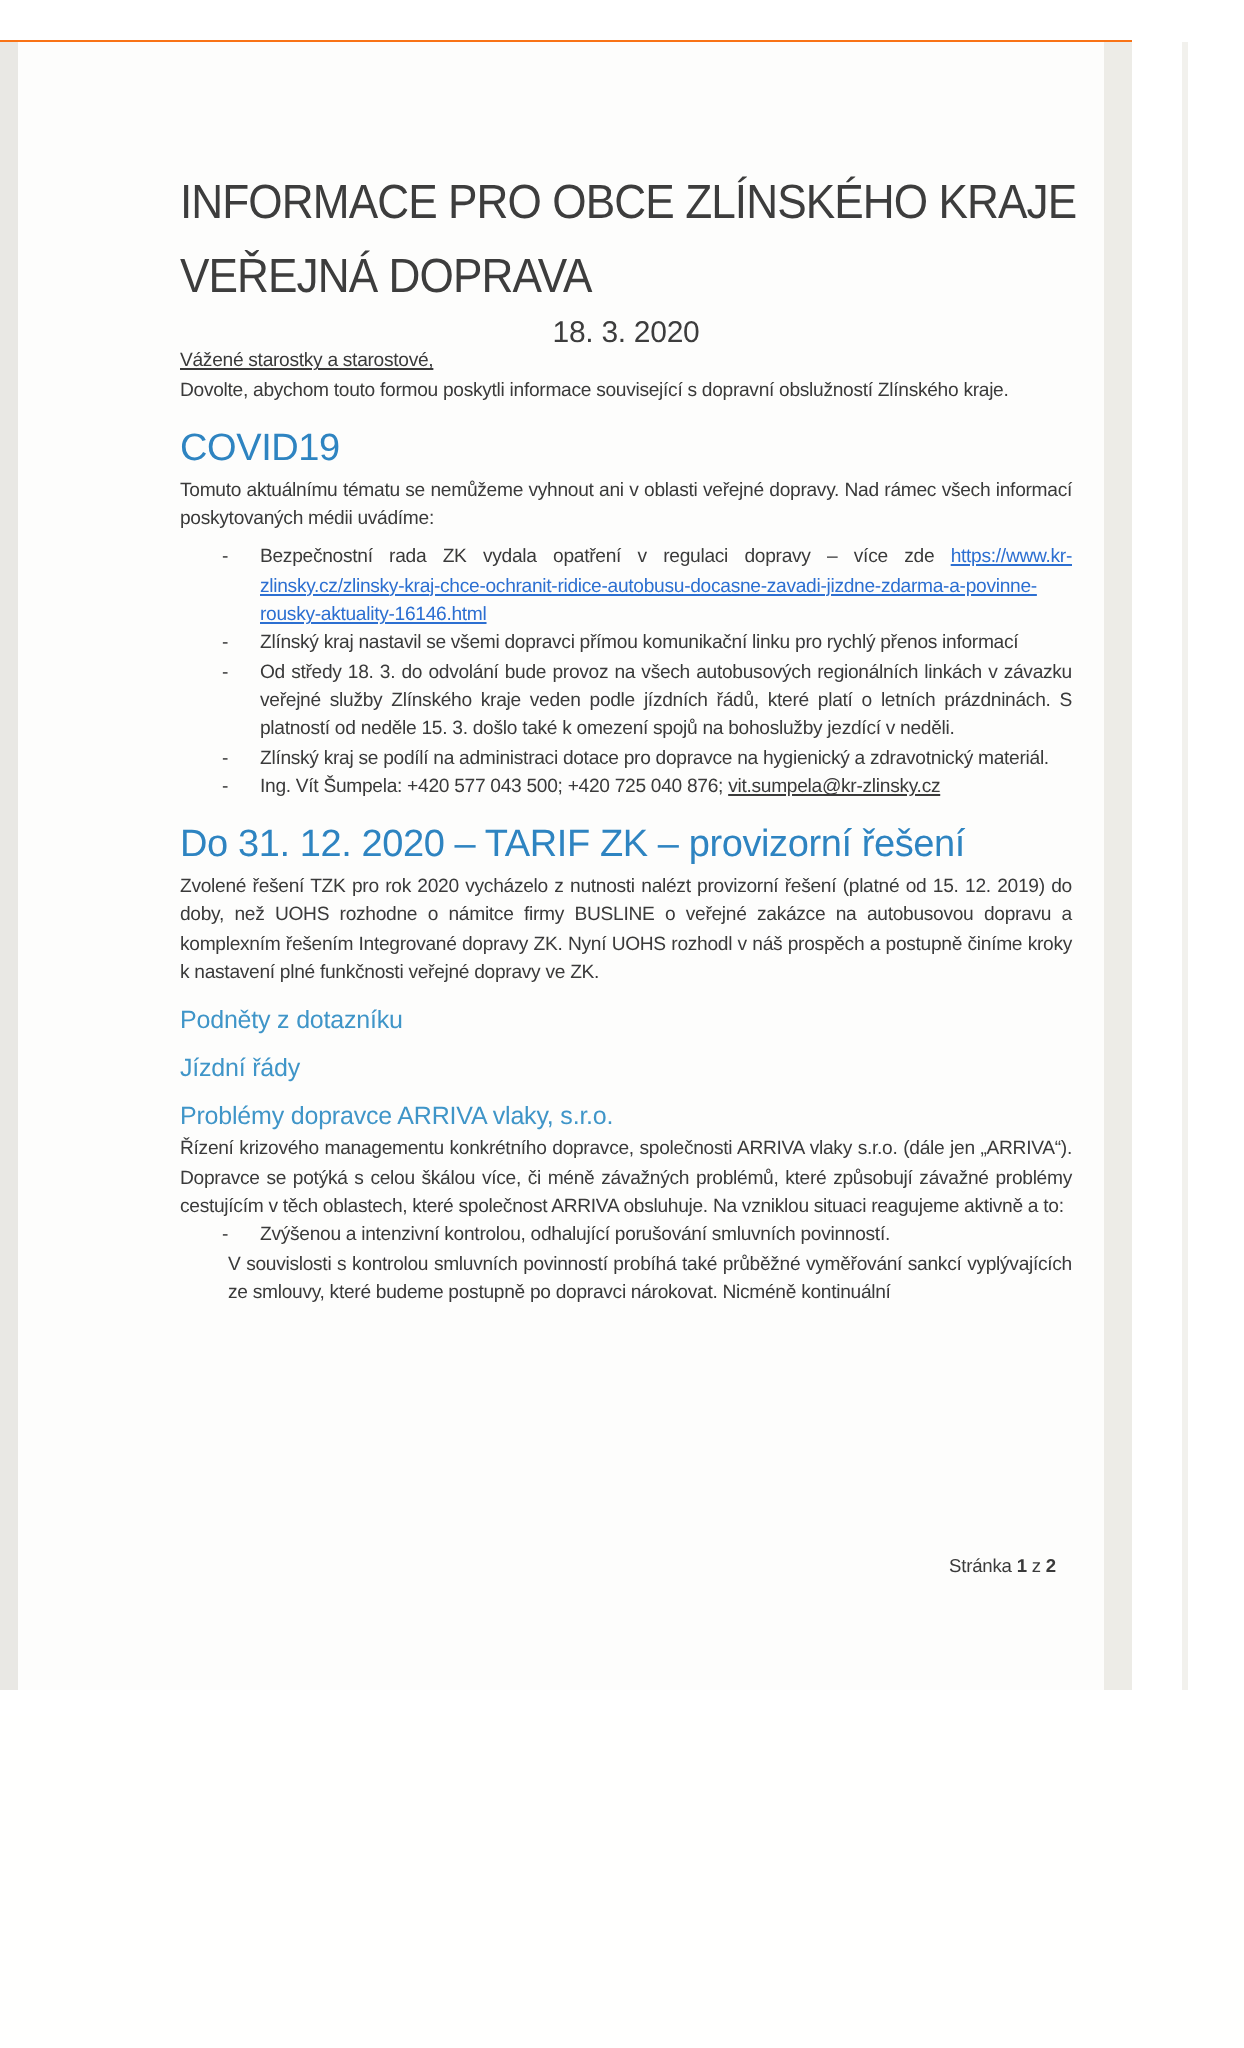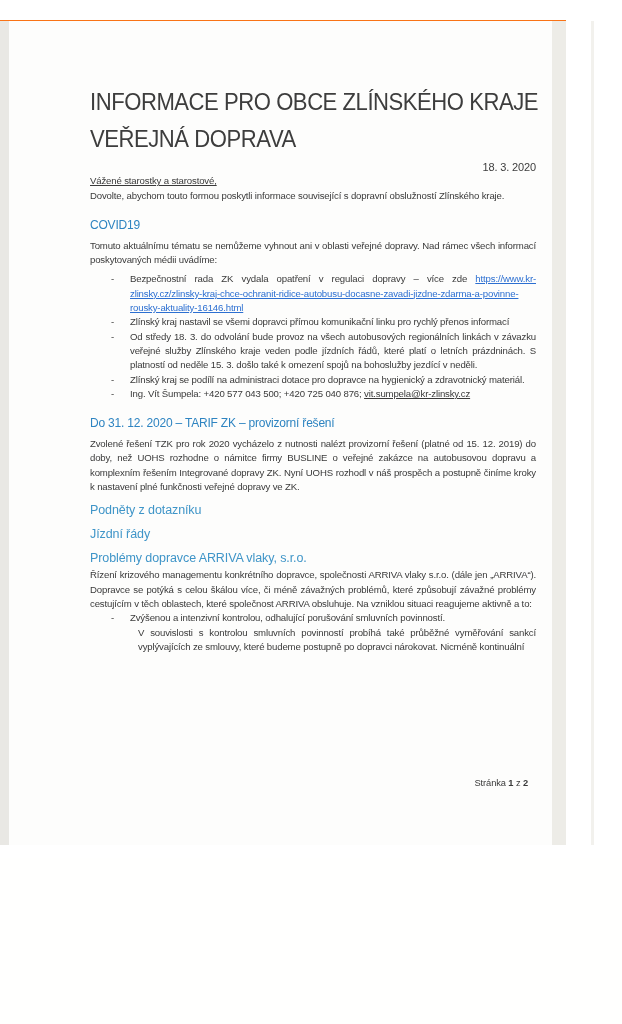--- a/index.html
+++ b/index.html
@@ -58,29 +58,29 @@
     font-weight: 400;
     letter-spacing: -0.5px;
     color: #3d3d3d;
     white-space: nowrap;
     transform: scaleX(0.92);
     transform-origin: left top;
     text-align: left;
   }
   .doc-date {
     margin-top: 3px;
-    font-size: 11px;
+    font-size: 15px;
     color: #3d3d3d;
-    text-align: right;
+    text-align: center;
   }
   .salutation { margin-top: 9px; text-align: left; text-decoration: underline; }
   .intro { margin-top: 7px; }
   h2 {
     margin: 12px 0 4px 0;
-    font-size: 12px;
+    font-size: 19px;
     line-height: 20px;
     font-weight: 400;
     letter-spacing: -0.2px;
     color: #2e84c1;
     text-align: left;
   }
   h3 {
     margin: 8px 0 2px 0;
     font-size: 12.5px;
     line-height: 16px;
@@ -105,21 +105,21 @@
     color: #2c6fd1;
     text-decoration: underline;
     cursor: pointer;
     word-break: break-word;
   }
   a.email-link {
     color: #3a3a3a;
     text-decoration: underline;
     cursor: pointer;
   }
-  .continuation { margin-left: 48px; }
+  .continuation { margin-left: 24px; }
   .footer {
     position: absolute;
     top: 757px;
     left: 82px;
     width: 446px;
     text-align: right;
     font-size: 9.3px;
     color: #3a3a3a;
     letter-spacing: -0.1px;
   }

